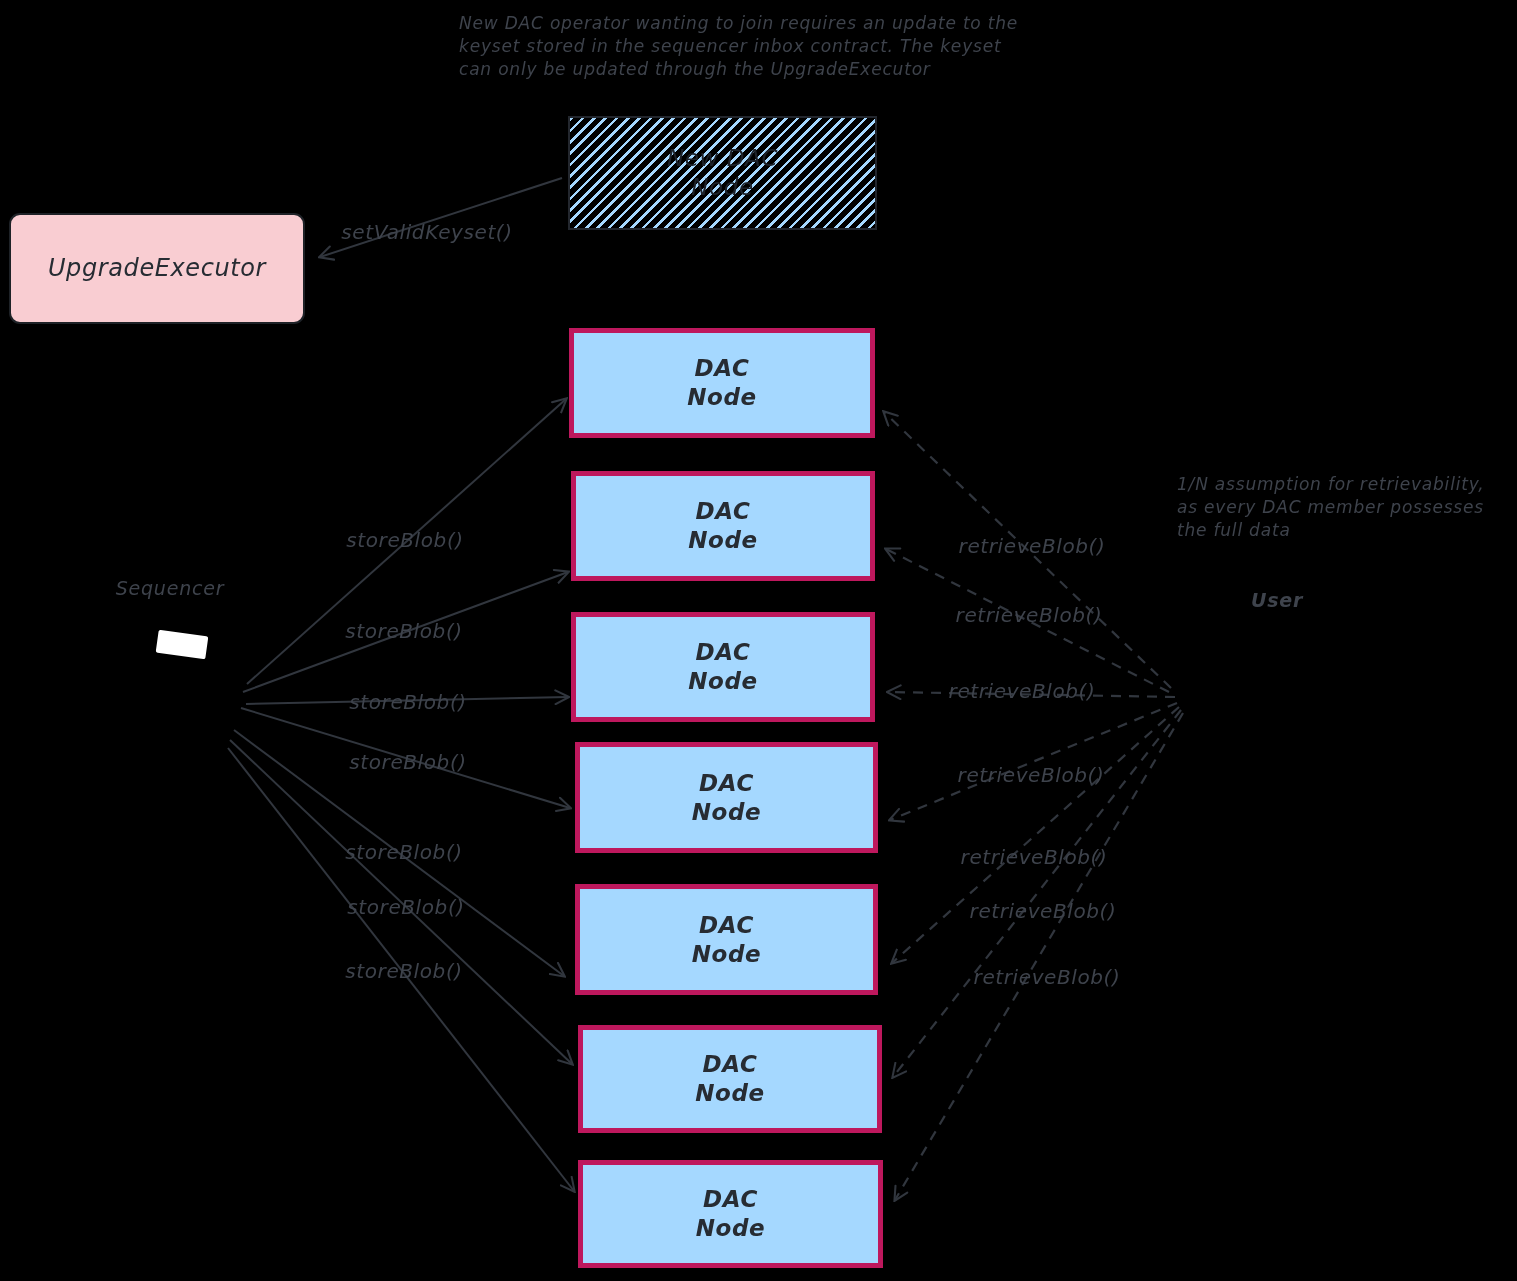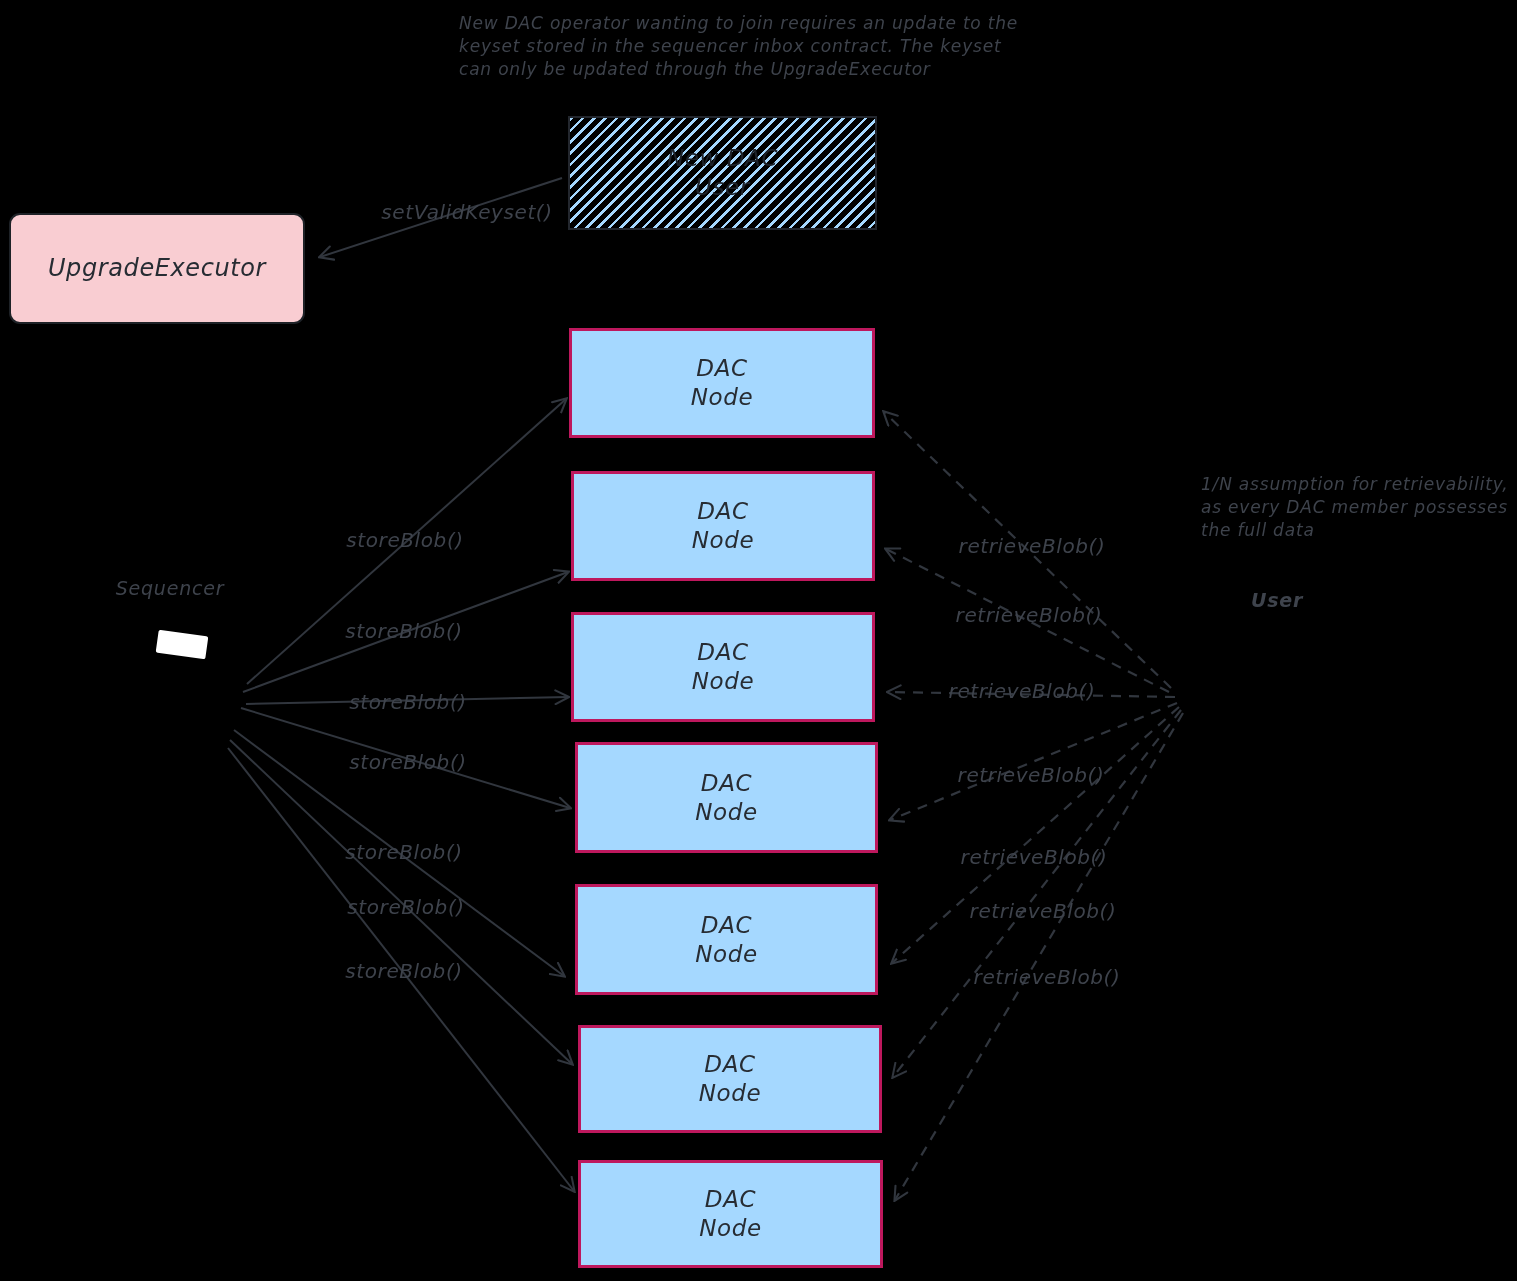--- a/index.html
+++ b/index.html
@@ -50,21 +50,22 @@
   .box-label {
     white-space:pre-line;
     font-size:23px;
     line-height:29px;
     font-style:italic;
     letter-spacing:0.6px;
     color:#272c33;
   }
   .dac {
     background:#a5d8ff;
-    border:3px solid #be185d;
+    border:5px solid #be185d;
+    font-weight:bold;
   }
   .pink {
     background:#f9cdd2;
     border:2px solid #1e2227;
   }
   .pink .box-label { font-size:24px; }
   .hatched {
     background:repeating-linear-gradient(135deg, #a5d8ff 0px, #a5d8ff 2.6px, #000 2.6px, #000 8px);
     border:2px solid #23272e;
   }
@@ -105,33 +106,33 @@
     <line x1="1175" y1="697" x2="888" y2="692" stroke="#31363e" stroke-width="2.2" stroke-dasharray="10 8" marker-end="url(#ah)"></line>
     <line x1="1177" y1="703" x2="890" y2="820" stroke="#31363e" stroke-width="2.2" stroke-dasharray="10 8" marker-end="url(#ah)"></line>
     <line x1="1179" y1="707" x2="892" y2="963" stroke="#31363e" stroke-width="2.2" stroke-dasharray="10 8" marker-end="url(#ah)"></line>
     <line x1="1181" y1="710" x2="893" y2="1077" stroke="#31363e" stroke-width="2.2" stroke-dasharray="10 8" marker-end="url(#ah)"></line>
     <line x1="1183" y1="713" x2="895" y2="1200" stroke="#31363e" stroke-width="2.2" stroke-dasharray="10 8" marker-end="url(#ah)"></line>
   </svg>
 
   <div class="note" style="left:459px; top:12px;">New DAC operator wanting to join requires an update to the
 keyset stored in the sequencer inbox contract. The keyset
 can only be updated through the UpgradeExecutor</div>
-  <div class="note" style="left:1177px; top:473px;margin-left:24px;">1/N assumption for retrievability,
+  <div class="note" style="left:1177px; top:473px;">1/N assumption for retrievability,
 as every DAC member possesses
 the full data</div>
 
   <div class="box hatched" style="left:568px; top:116px; width:309px; height:114px;">
     <span class="box-label">New DAC
-User</span>
+Node</span>
   </div>
 
   <div class="box pink" style="left:9px; top:213px; width:296px; height:111px;border-radius:11px;">
     <span class="box-label">UpgradeExecutor</span>
   </div>
-  <div class="edge-label" style="left:427px; top:212px;margin-left:40px;">setValidKeyset()</div>
+  <div class="edge-label" style="left:427px; top:232px;">setValidKeyset()</div>
 
   <div class="actor-label" style="left:170px; top:588px;">Sequencer</div>
   <div class="seq-icon"></div>
 
   <div class="actor-label" style="left:1277px; top:600px;font-weight:bold;">User</div>
 
   <div class="box dac" style="left:569px; top:328px;  width:306px; height:110px;">
     <span class="box-label">DAC
 Node</span>
   </div>

